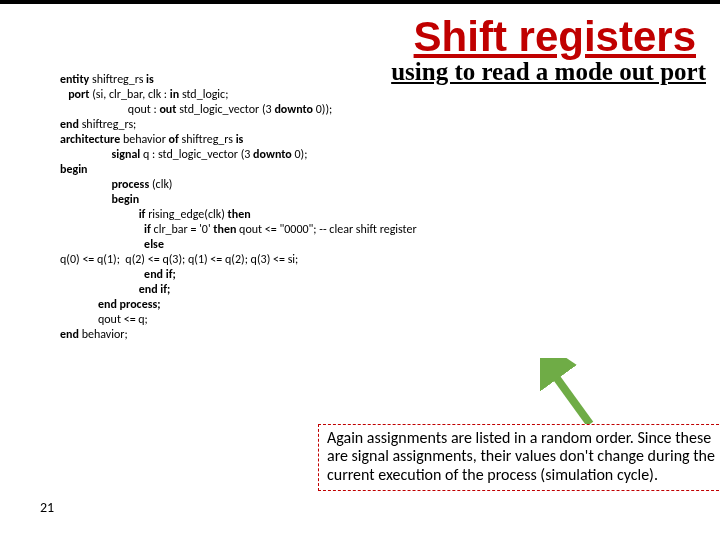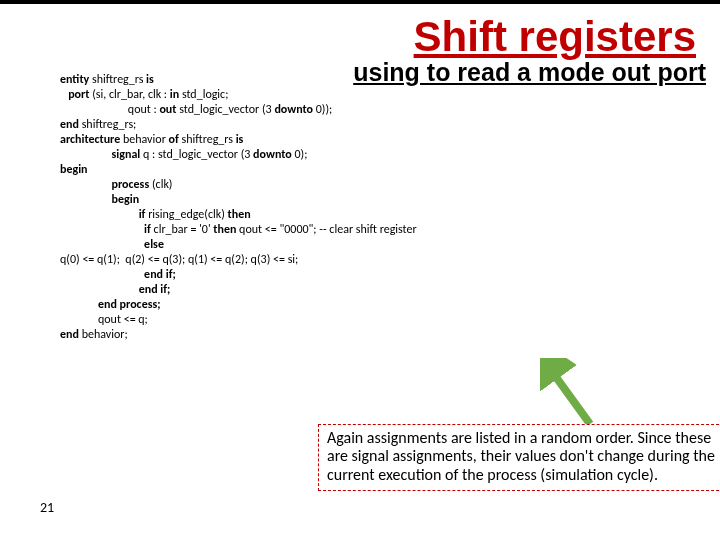--- a/index.html
+++ b/index.html
@@ -19,21 +19,21 @@
     font-family: "Comic Sans MS", cursive, sans-serif;
     font-size: 42px;
     font-weight: bold;
     color: #C00000;
     text-decoration: underline;
   }
   .subtitle {
     position: absolute;
     top: 58px;
     right: 14px;
-    font-family: Liberation Sans, sans-serif;
+    font-family: Liberation Serif, serif;
     font-size: 25px;
     font-weight: bold;
     text-decoration: underline;
     color: #000;
   }
   .code {
     position: absolute;
     top: 72px;
     left: 60px;
     right: 10px;

